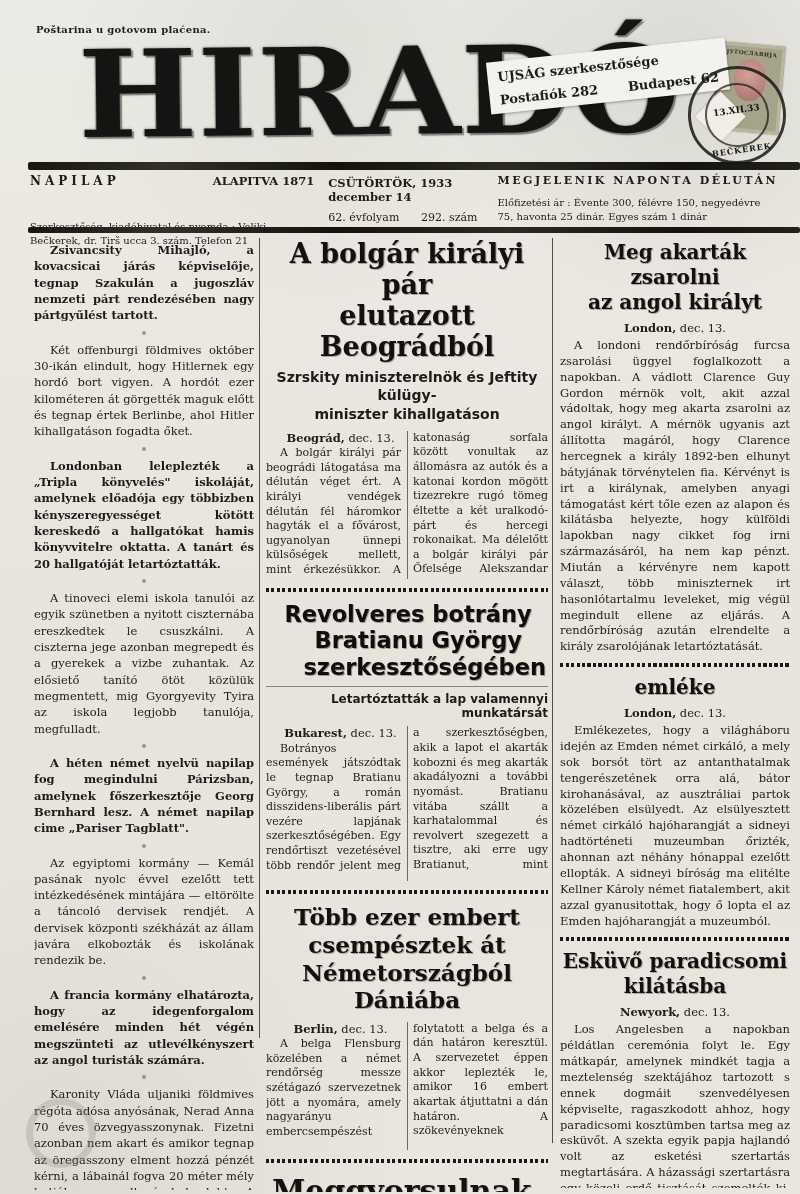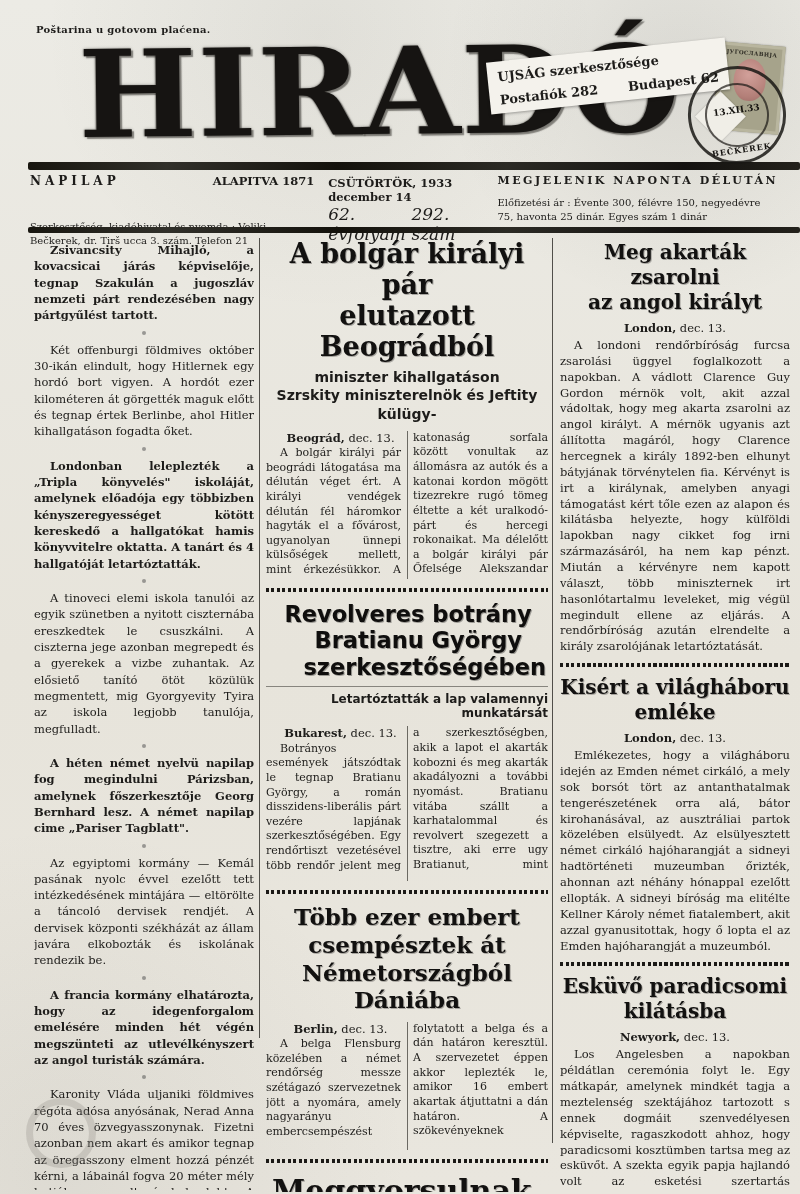--- a/index.html
+++ b/index.html
@@ -52,21 +52,21 @@
   .info{left:30px;top:174px;width:748px;height:50px;display:flex;font-family:"DejaVu Serif",serif;}
   .info .sec{display:flex;flex-direction:column;justify-content:space-between;}
   .info .sec1{width:330px;gap:32px;}
   .info .sec2{width:178px;padding:2px 6px 0 14px;}
   .info .sec3{flex:1;padding-left:10px;}
   .lbl-napilap{font-weight:bold;letter-spacing:4px;font-size:12px;}
   .lbl-founded{font-weight:bold;font-size:11.5px;}
   .info .r1a{display:flex;justify-content:space-between;align-items:baseline;}
   .addr{font-size:10px;line-height:1.35;}
   .date-line{font-size:11.5px;font-weight:bold;}
-  .vol-row{display:flex;justify-content:space-between;font-size:17px;padding-right:4px;font-style:italic;}
+  .vol-row{display:flex;justify-content:space-between;font-size:11px;padding-right:4px;}
   .appears{font-weight:bold;letter-spacing:2.5px;font-size:11px;white-space:nowrap;}
   .subscr{font-size:10px;line-height:1.4;}
   
   .vrule{width:1px;background:rgba(30,28,24,.75);}
   .vr1{left:259px;top:238px;height:800px;}
   .vr2{left:552px;top:238px;height:905px;}
   .col{overflow:hidden;}
   .leftcol{left:34px;top:242px;width:220px;height:948px;}
   .centercol{left:266px;top:236px;width:282px;height:956px;}
   .rightcol{left:560px;top:238px;width:230px;height:950px;}
@@ -154,21 +154,21 @@
   <div class="abs bar bar2"></div>
 
   <div class="abs vrule vr1"></div>
   <div class="abs vrule vr2"></div>
 
   <div class="abs col leftcol">
     <p class="brief bold">Zsivancsity Mihajló, a kovacsicai járás képviselője, tegnap Szakulán a jugoszláv nemzeti párt rendezésében nagy pártgyűlést tartott.</p>
     <div class="brief-sep"></div>
     <p class="brief">Két offenburgi földmives október 30-ikán elindult, hogy Hitlernek egy hordó bort vigyen. A hordót ezer kilométeren át görgették maguk előtt és tegnap értek Berlinbe, ahol Hitler kihallgatáson fogadta őket.</p>
     <div class="brief-sep"></div>
-    <p class="brief bold">Londonban leleplezték a „Tripla könyvelés" iskoláját, amelynek előadója egy többizben kényszeregyességet kötött kereskedő a hallgatókat hamis könyvvitelre oktatta. A tanárt és 4 hallgatóját letartóztatták.</p>
+    <p class="brief bold">Londonban leleplezték a „Tripla könyvelés" iskoláját, amelynek előadója egy többizben kényszeregyességet kötött kereskedő a hallgatókat hamis könyvvitelre oktatta. A tanárt és 20 hallgatóját letartóztatták.</p>
     <div class="brief-sep"></div>
     <p class="brief">A tinoveci elemi iskola tanulói az egyik szünetben a nyitott ciszternába ereszkedtek le csuszkálni. A ciszterna jege azonban megrepedt és a gyerekek a vizbe zuhantak. Az elősiető tanító ötöt közülük megmentett, mig Gyorgyevity Tyira az iskola legjobb tanulója, megfulladt.</p>
     <div class="brief-sep"></div>
     <p class="brief bold">A héten német nyelvü napilap fog megindulni Párizsban, amelynek főszerkesztője Georg Bernhard lesz. A német napilap cime „Pariser Tagblatt".</p>
     <div class="brief-sep"></div>
     <p class="brief">Az egyiptomi kormány — Kemál pasának nyolc évvel ezelőtt tett intézkedésének mintájára — eltörölte a táncoló dervisek rendjét. A dervisek központi székházát az állam javára elkobozták és iskolának rendezik be.</p>
     <div class="brief-sep"></div>
     <p class="brief bold">A francia kormány elhatározta, hogy az idegenforgalom emelésére minden hét végén megszünteti az utlevélkényszert az angol turisták számára.</p>
     <div class="brief-sep"></div>
     <p class="brief">Karonity Vláda uljaniki földmives régóta adósa anyósának, Nerad Anna 70 éves özvegyasszonynak. Fizetni azonban nem akart és amikor tegnap az öregasszony elment hozzá pénzét kérni, a lábainál fogva 20 méter mély kutjához vonszolta és bele dobta. A kutban nincs viz, de a szerencsétlen asszony életveszélyes belső sérüléseket és zuzódásokat szenvedett. Karonityot letartóztatták.</p>
@@ -176,22 +176,22 @@
   </div>
 
   <div class="abs col centercol">
 
     <div>
       <div class="hl-serif hl1">
         <div>A bolgár királyi pár</div>
         <div>elutazott Beográdból</div>
       </div>
       <div class="subhead-sans">
+        <div>Szrskity miniszterelnök és Jeftity külügy-</div>
         <div>miniszter kihallgatáson</div>
-        <div>Szrskity miniszterelnök és Jeftity külügy-</div>
       </div>
       <div class="body2 h-a1-body">
         <p class="dateline">
           <span class="place">Beográd,</span>
           <span>dec. 13.</span>
         </p>
         <p>A bolgár királyi pár beográdi látogatása ma délután véget ért. A királyi vendégek délután fél háromkor hagyták el a fővárost, ugyanolyan ünnepi külsőségek mellett, mint érkezésükkor. A katonaság sorfala között vonultak az állomásra az autók és a katonai kordon mögött tizezrekre rugó tömeg éltette a két uralkodó-párt és hercegi rokonaikat. Ma délelőtt a bolgár királyi pár Őfelsége Alekszandar király védszentünnepélyén vett részt, amelyet szük körben ültek meg az udvarban. Boris király tegnap délután külön-kihallgatáson fogadta Szrskity Milán miniszterelnököt, majd Musanovot és Jevtity külügyminisztert.</p>
       </div>
     </div>
 
@@ -254,21 +254,20 @@
       </p>
       <div class="body1">
           <p>A londoni rendőrbíróság furcsa zsarolási üggyel foglalkozott a napokban. A vádlott Clarence Guy Gordon mérnök volt, akit azzal vádoltak, hogy meg akarta zsarolni az angol királyt. A mérnök ugyanis azt állította magáról, hogy Clarence hercegnek a király 1892-ben elhunyt bátyjának törvénytelen fia. Kérvényt is irt a királynak, amelyben anyagi támogatást kért tőle ezen az alapon és kilátásba helyezte, hogy külföldi lapokban nagy cikket fog irni származásáról, ha nem kap pénzt. Miután a kérvényre nem kapott választ, több miniszternek irt hasonlótartalmu leveleket, mig végül megindult ellene az eljárás. A rendőrbíróság azután elrendelte a király zsarolójának letartóztatását.</p>
         </div>
     </div>
 
     <div class="dotsep small"></div>
 
     <div>
       <div class="hl-serif hlr">
-        <div>Kisért a világháboru</div>
         <div>emléke</div>
       </div>
       <p class="dateline">
         <span class="place">London,</span>
         <span>dec. 13.</span>
       </p>
       <div class="body1">
           <p>Emlékezetes, hogy a világháboru idején az Emden német cirkáló, a mely sok borsót tört az antanthatalmak tengerészetének orra alá, bátor kirohanásával, az ausztráliai partok közelében elsülyedt. Az elsülyesztett német cirkáló hajóharangját a sidneyi hadtörténeti muzeumban őrizték, ahonnan azt néhány hónappal ezelőtt ellopták. A sidneyi bíróság ma elitélte Kellner Károly német fiatalembert, akit azzal gyanusitottak, hogy ő lopta el az Emden hajóharangját a muzeumból.</p>
         </div>
     </div>

